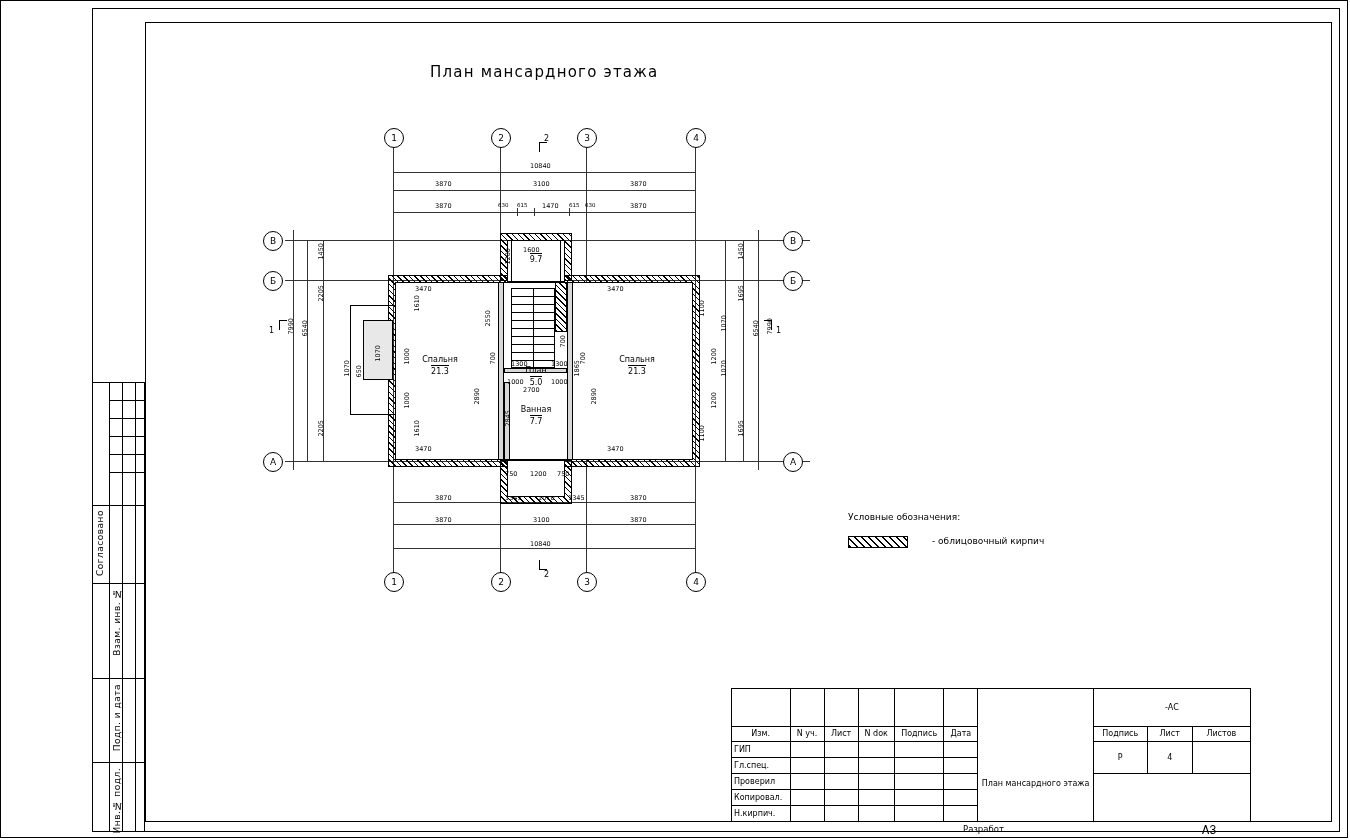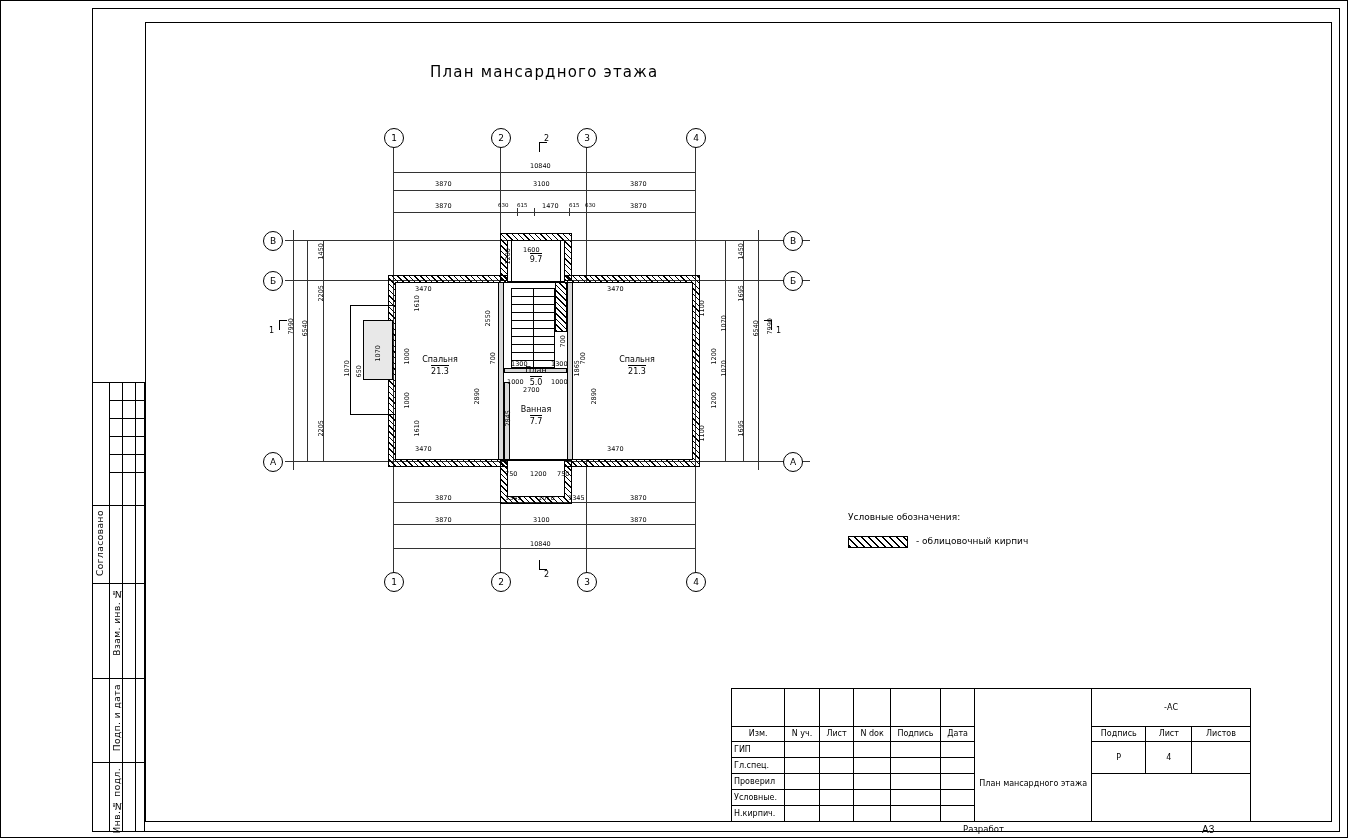--- a/index.html
+++ b/index.html
@@ -36,29 +36,29 @@
   .wallhatch{position:absolute;box-sizing:border-box;border:1px solid #000;
     background-image:repeating-linear-gradient(45deg,#000 0 1px,transparent 1px 4px);}
   .wallfill{position:absolute;box-sizing:border-box;border:1px solid #000;background:#d8d8d8;}
 
   
   #legend{position:absolute;left:848px;top:512px;font-size:9px;font-family:"DejaVu Sans",sans-serif;}
   #legend .lgtitle{font-size:9px;margin-bottom:14px;}
   .lgrow{display:flex;align-items:flex-start;margin-bottom:12px;}
   .swatch1{width:58px;height:10px;border:1px solid #000;background-image:repeating-linear-gradient(45deg,#000 0 1.5px,transparent 1.5px 5px);}
   .swatch2{width:58px;height:10px;border:1px solid #000;background-image:repeating-linear-gradient(30deg,#888 0 1px,transparent 1px 3px),repeating-linear-gradient(-60deg,#aaa 0 1px,transparent 1px 6px);}
-  .lgtxt{margin-left:8px;line-height:1.3;}
+  .lgtxt{margin-left:24px;line-height:1.3;}
 
   
   #tb{position:absolute;left:731px;top:688px;width:520px;height:134px;}
   #tb table{border-collapse:collapse;width:100%;height:100%;font-size:8px;font-family:"DejaVu Sans",sans-serif;}
   #tb td{border:1px solid #000;padding:0 2px;height:13px;vertical-align:middle;}
   .ctr{text-align:center;}
   #kopiroval{position:absolute;left:963px;top:824px;font-size:8.5px;font-family:"DejaVu Sans",sans-serif;}
-  #a3{position:absolute;left:1202px;top:824px;font-size:10px;font-family:Liberation Sans, sans-serif;}
+  #a3{position:absolute;left:1202px;top:824px;font-size:12px;font-family:Liberation Mono, monospace;}
 
   
   .stampbox{position:absolute;border:1px solid #000;box-sizing:border-box;}
   .sectmark{position:absolute;font-size:8px;font-family:"DejaVu Sans",sans-serif;}
   .stair-step{position:absolute;background:#000;height:1px;}
 </style>
 </head>
 <body>
 
 <div id="sheet">
@@ -344,21 +344,21 @@
       <tr>
         <td>Проверил</td>
         <td></td>
         <td></td>
         <td></td>
         <td></td>
         <td></td>
         <td colspan="3" rowspan="3"></td>
       </tr>
       <tr>
-        <td>Условные.</td>
+        <td>Копировал.</td>
         <td></td>
         <td></td>
         <td></td>
         <td></td>
         <td></td>
       </tr>
       <tr>
         <td>Н.кирпич.</td>
         <td></td>
         <td></td>

